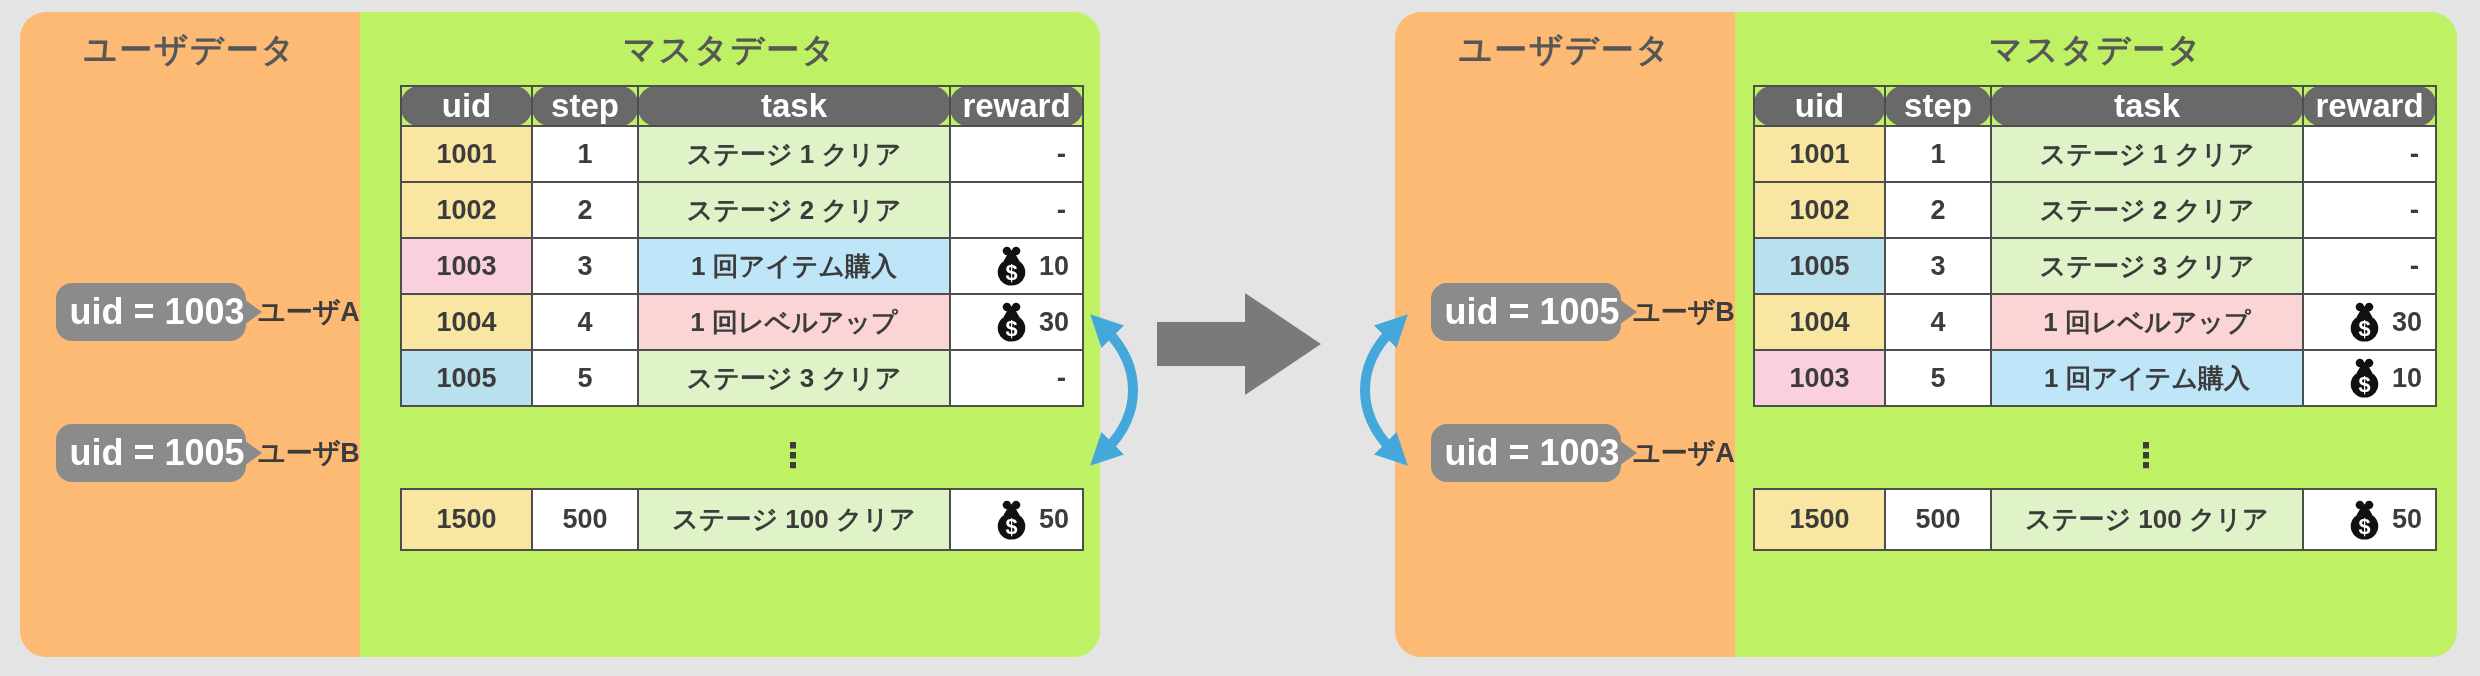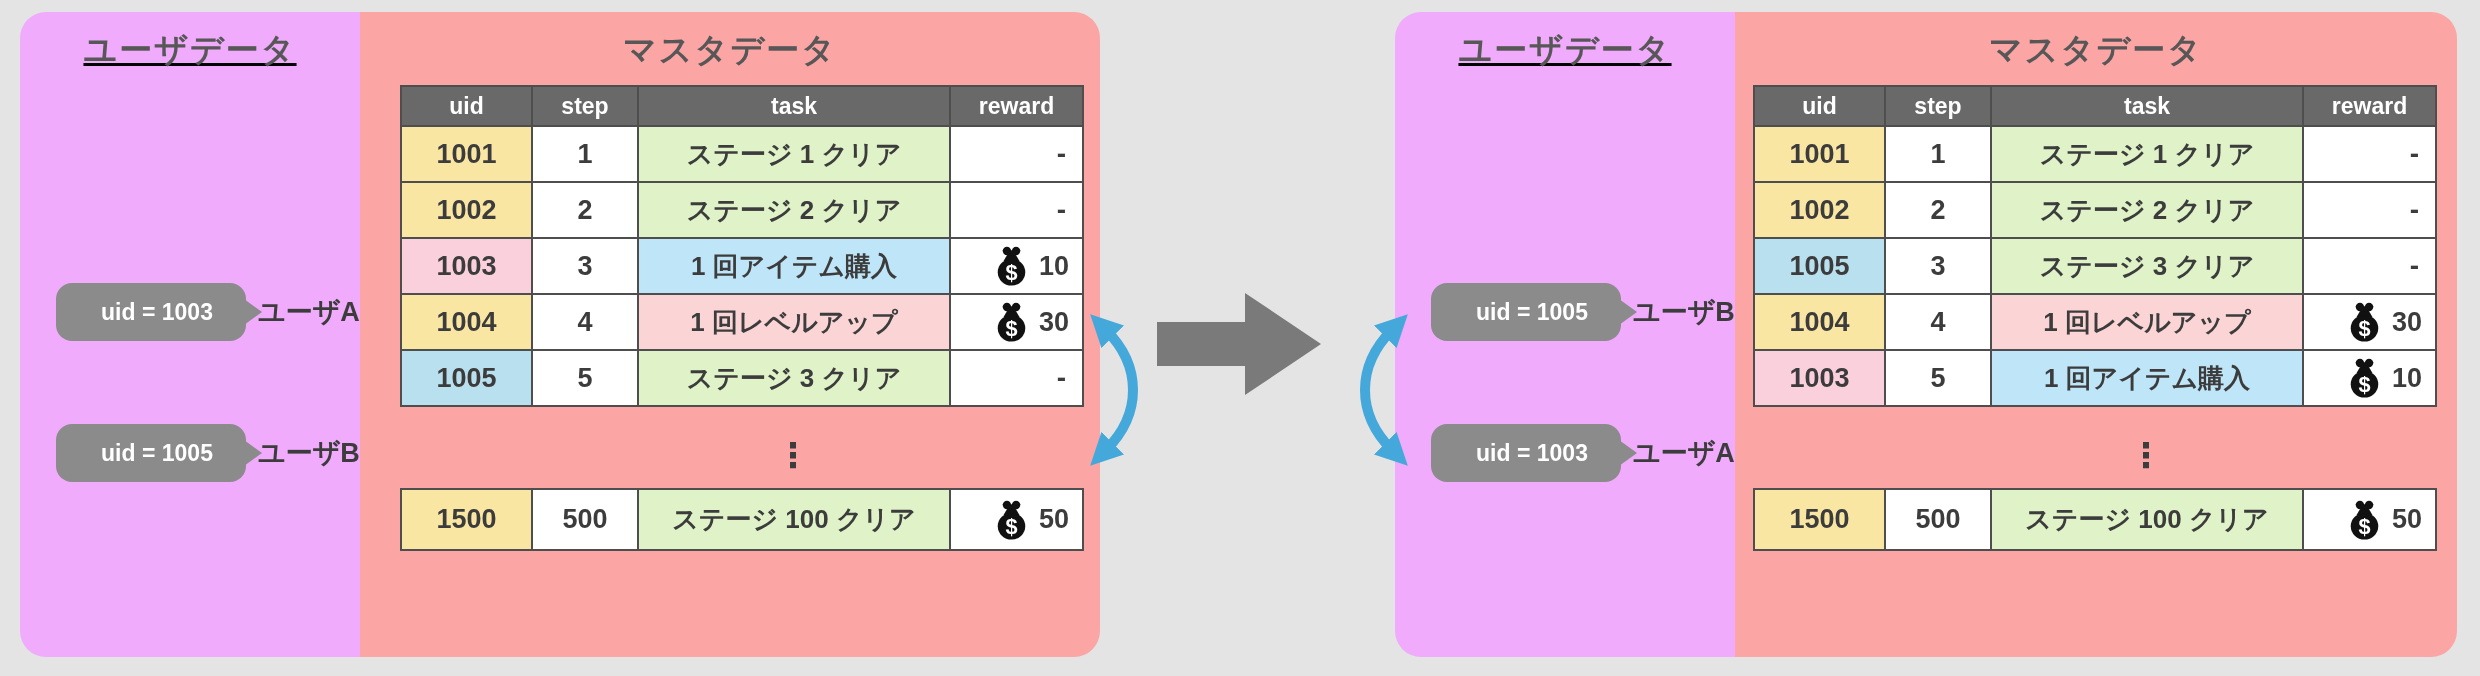--- a/index.html
+++ b/index.html
@@ -5,50 +5,50 @@
   * { margin:0; padding:0; box-sizing:border-box; }
   html,body { background:#E4E4E4; }
   .page {
     position:relative; width:2480px; height:676px;
     background:#E4E4E4; overflow:hidden;
     font-family:"Liberation Sans","DejaVu Sans",sans-serif;
   }
   .group { position:absolute; top:12px; height:645px; border-radius:26px; display:flex; overflow:hidden; }
   .g1 { left:20px;  width:1080px; }
   .g2 { left:1395px; width:1062px; }
-  .user-panel   { width:340px; flex:none; background:#f0abfc; position:relative;text-decoration:underline; }
-  .master-panel { flex:1; background:#fca5a5; position:relative; }
+  .user-panel   { width:340px; flex:none; background:#fdba74; position:relative; }
+  .master-panel { flex:1; background:#bef264; position:relative; }
   .panel-title  { text-align:center; padding-top:16px; font-size:33px; font-weight:bold; color:#575757; letter-spacing:2px; white-space:nowrap; }
 
   
   .master-table { position:absolute; left:40px; border-collapse:collapse; table-layout:fixed; }
   .g2 .master-table { left:18px; }
   .main-table   { top:73px; }
   .footer-table { top:476px; }
   .master-table th, .master-table td { border:2px solid #4E4E4E; text-align:center; font-weight:bold; color:#3C3C3C; padding:0; overflow:hidden; white-space:nowrap; }
   .master-table thead tr { height:40px; }
   .master-table tbody tr { height:56px; }
   .footer-table tbody tr { height:61px; }
-  .master-table th { background:#696969; color:#FFFFFF; font-size:23px; }
+  .master-table th { background:#696969; color:#FFFFFF; font-size:33px;border-radius:18px; }
   td.c-uid  { font-size:27px; }
   td.c-step { font-size:27px; background:#FFFFFF; }
   td.c-task { font-size:26px; }
   td.c-reward { background:#FFFFFF; }
   .reward-inner { display:flex; align-items:center; justify-content:flex-end; gap:9px; padding-right:13px; font-size:27px; font-weight:bold; color:#3C3C3C; }
   .reward-dash  { display:block; text-align:right; padding-right:16px; font-size:28px; }
   .bag-icon { width:37px; height:40px; flex:none; }
   .ellipsis { position:absolute; top:426px; font-size:34px; font-weight:bold; color:#3C3C3C; text-align:center; line-height:1; }
 
   
   .user-row { position:absolute; left:36px; display:flex; align-items:flex-start; gap:12px; }
   .user-row.row-0 { top:268px; }
   .user-row.row-1 { top:409px; }
   .bubble {
     width:190px; height:58px; margin-top:3px; background:#8B8B8B; border-radius:16px;
-    color:#FFFFFF; font-size:23px; font-weight:bold;
+    color:#FFFFFF; font-size:36px; font-weight:bold;
     display:flex; align-items:center; justify-content:center; position:relative; flex:none; white-space:nowrap;padding-left:12px;
   }
   .bubble::after { content:""; position:absolute; right:-16px; top:50%; transform:translateY(-50%);
     border-top:13px solid transparent; border-bottom:13px solid transparent; border-left:18px solid #8B8B8B; }
   .person-wrap { display:flex; flex-direction:row; align-items:center; width:94px; }
   .person-wrap svg { width:66px; height:62px; }
   .person-name { font-size:27px; font-weight:bold; color:#3C3C3C; margin-top:2px; white-space:nowrap; }
 
   
   .big-arrow  { position:absolute; left:1157px; top:291px; }

